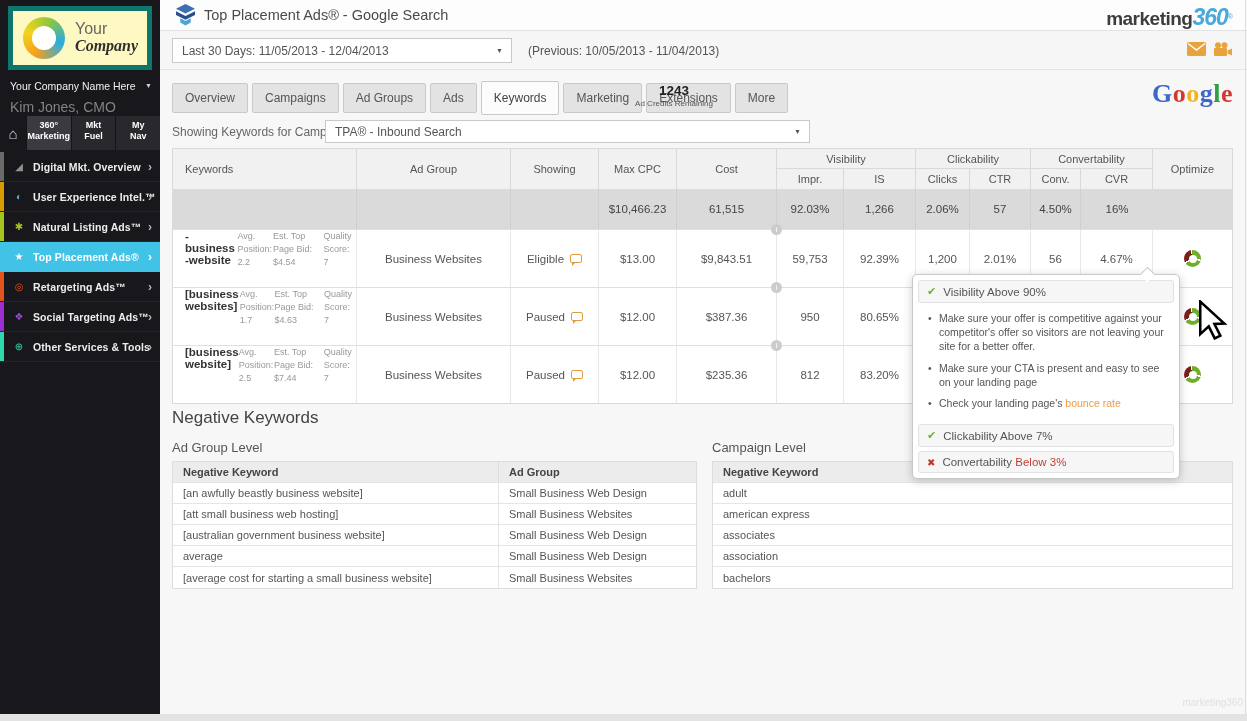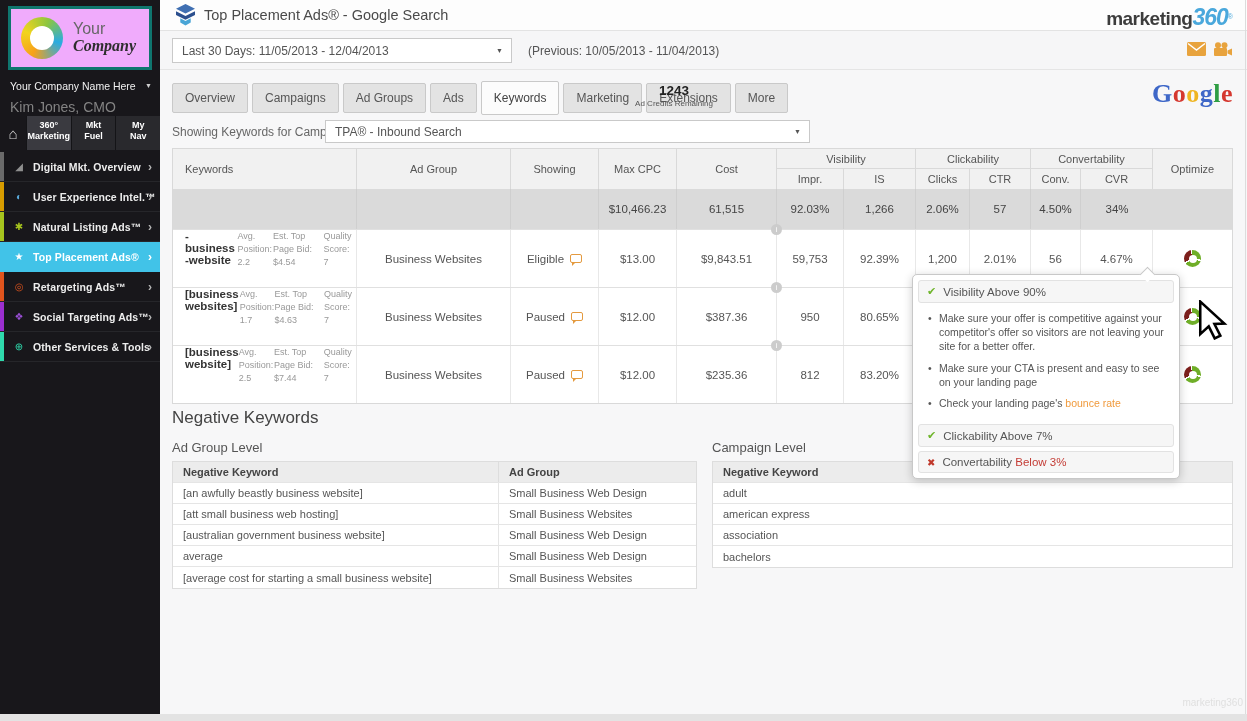--- a/index.html
+++ b/index.html
@@ -1,21 +1,21 @@
 <!DOCTYPE html>
 <html><head>
 <meta charset="utf-8">
 <style>
   * { margin:0; padding:0; box-sizing:border-box; }
   body { font-family:"Liberation Sans", sans-serif; background:#cfcfcf; }
   #screen { position:relative; width:1247px; height:721px; overflow:hidden; background:#f7f7f8; }
 
   
   .sidebar { position:absolute; left:0; top:0; width:160px; height:714px; background:#18171b; z-index:20; }
-  .logo-box { position:absolute; left:8px; top:6px; width:144px; height:64px; background:#f0abfc; border:3px solid #0f766e; display:flex; align-items:center; }
+  .logo-box { position:absolute; left:8px; top:6px; width:144px; height:64px; background:#fef9c3; border:5px solid #0f766e; display:flex; align-items:center; }
   .swirl { width:42px; height:42px; border-radius:50%; margin-left:10px; position:relative;
     background:conic-gradient(from 210deg,#f7a11a,#f2d41c 80deg,#8dc63f 170deg,#29abe2 255deg,#f7a11a 360deg); }
   .swirl::after { content:""; position:absolute; inset:9px; background:#fff; border-radius:50%; }
   .logo-text { margin-left:10px; line-height:1.05; }
   .logo-text .l1 { font-size:16px; color:#666; }
   .logo-text .l2 { font-size:16px; color:#2e2e2e; font-family:"Liberation Serif", serif; font-style:italic; font-weight:bold; }
   .company-row { position:absolute; left:10px; top:80px; width:142px; font-size:10.5px; color:#f0f0f0; }
   .company-row .caret { float:right; font-size:7px; color:#cfcfcf; margin-top:2px; }
   .user-row { position:absolute; left:10px; top:99px; font-size:14px; color:#838383; }
   .nav-strip { position:absolute; left:0; top:116px; width:160px; height:34px; display:flex; }
@@ -301,21 +301,21 @@
         <div class="tc"></div>
         <div class="tc"></div>
         <div class="tc"></div>
         <div class="tc">$10,466.23</div>
         <div class="tc">61,515</div>
         <div class="tc">92.03%</div>
         <div class="tc">1,266</div>
         <div class="tc">2.06%</div>
         <div class="tc">57</div>
         <div class="tc">4.50%</div>
-        <div class="tc last">34%</div>
+        <div class="tc last">16%</div>
       </div>
 
       <div class="grid kw-row">
         <div class="dc kw-cell">
           <div class="kw-name">-business -website</div>
           <div class="kw-sub">Avg. Position: 2.2</div>
           <div class="kw-sub">Est. Top Page Bid: $4.54</div>
           <div class="kw-sub">Quality Score: 7</div>
         </div>
         <div class="dc">Business Websites</div>
@@ -431,20 +431,23 @@
       <div class="nrow nhead">
         <div class="ncell">Negative Keyword</div>
       </div>
       <div class="nrow">
           <div class="ncell">adult</div>
         </div>
       <div class="nrow">
           <div class="ncell">american express</div>
         </div>
       <div class="nrow">
+          <div class="ncell">associates</div>
+        </div>
+      <div class="nrow">
           <div class="ncell">association</div>
         </div>
       <div class="nrow">
           <div class="ncell">bachelors</div>
         </div>
     </div>
 
     <div class="tooltip">
       <div class="tip-strip">
         <span class="ok">✔</span>

